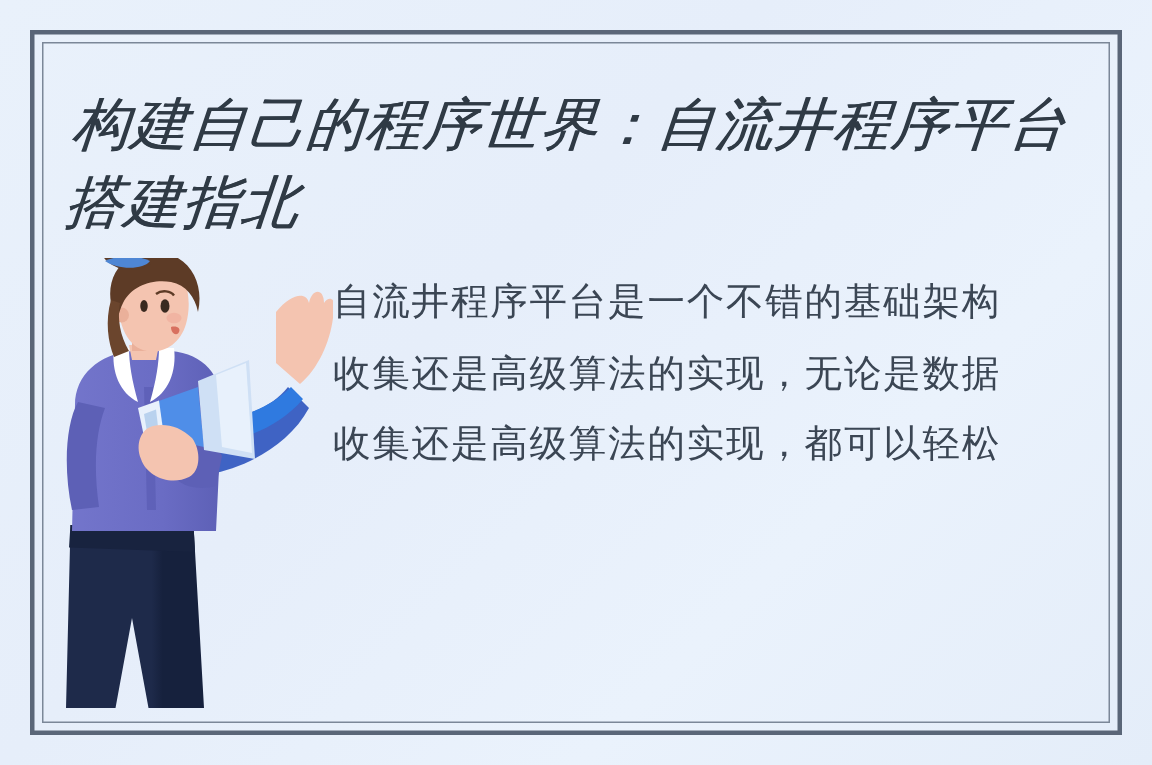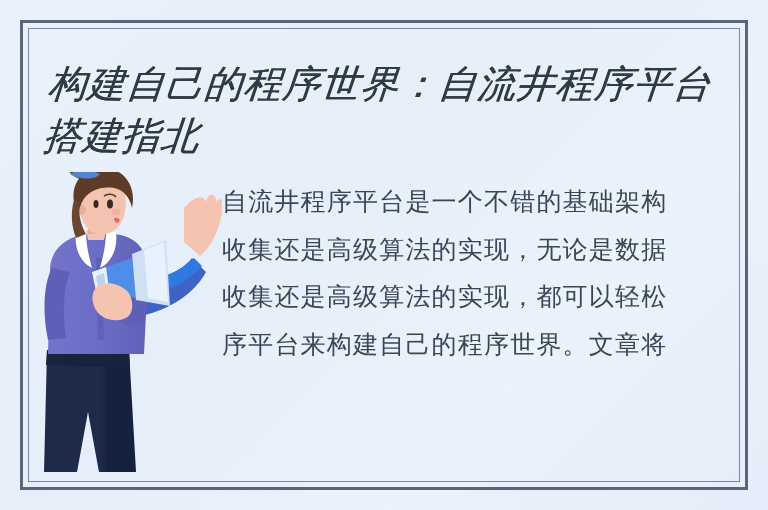--- a/index.html
+++ b/index.html
@@ -97,21 +97,20 @@
   <div class="frame-inner"></div>
 
   <div class="title-block">
     <h1 class="title-text">构建自己的程序世界：自流井程序平台搭建指北</h1>
   </div>
 
   <div class="body-block">
     <div class="body-line">自流井程序平台是一个不错的基础架构</div>
     <div class="body-line">收集还是高级算法的实现，无论是数据</div>
     <div class="body-line">收集还是高级算法的实现，都可以轻松</div>
-    <div class="body-line">序平台来构建自己的程序世界。文章将</div>
   </div>
 
   <div class="illustration">
     <svg width="178" height="300" viewBox="0 0 178 300" xmlns="http://www.w3.org/2000/svg">
       <defs>
         <linearGradient id="trouserShade" x1="0" y1="0" x2="1" y2="0">
           <stop offset="0%" stop-color="#1e2a4a"></stop>
           <stop offset="62%" stop-color="#1e2a4a"></stop>
           <stop offset="70%" stop-color="#16213d"></stop>
           <stop offset="100%" stop-color="#16213d"></stop>

